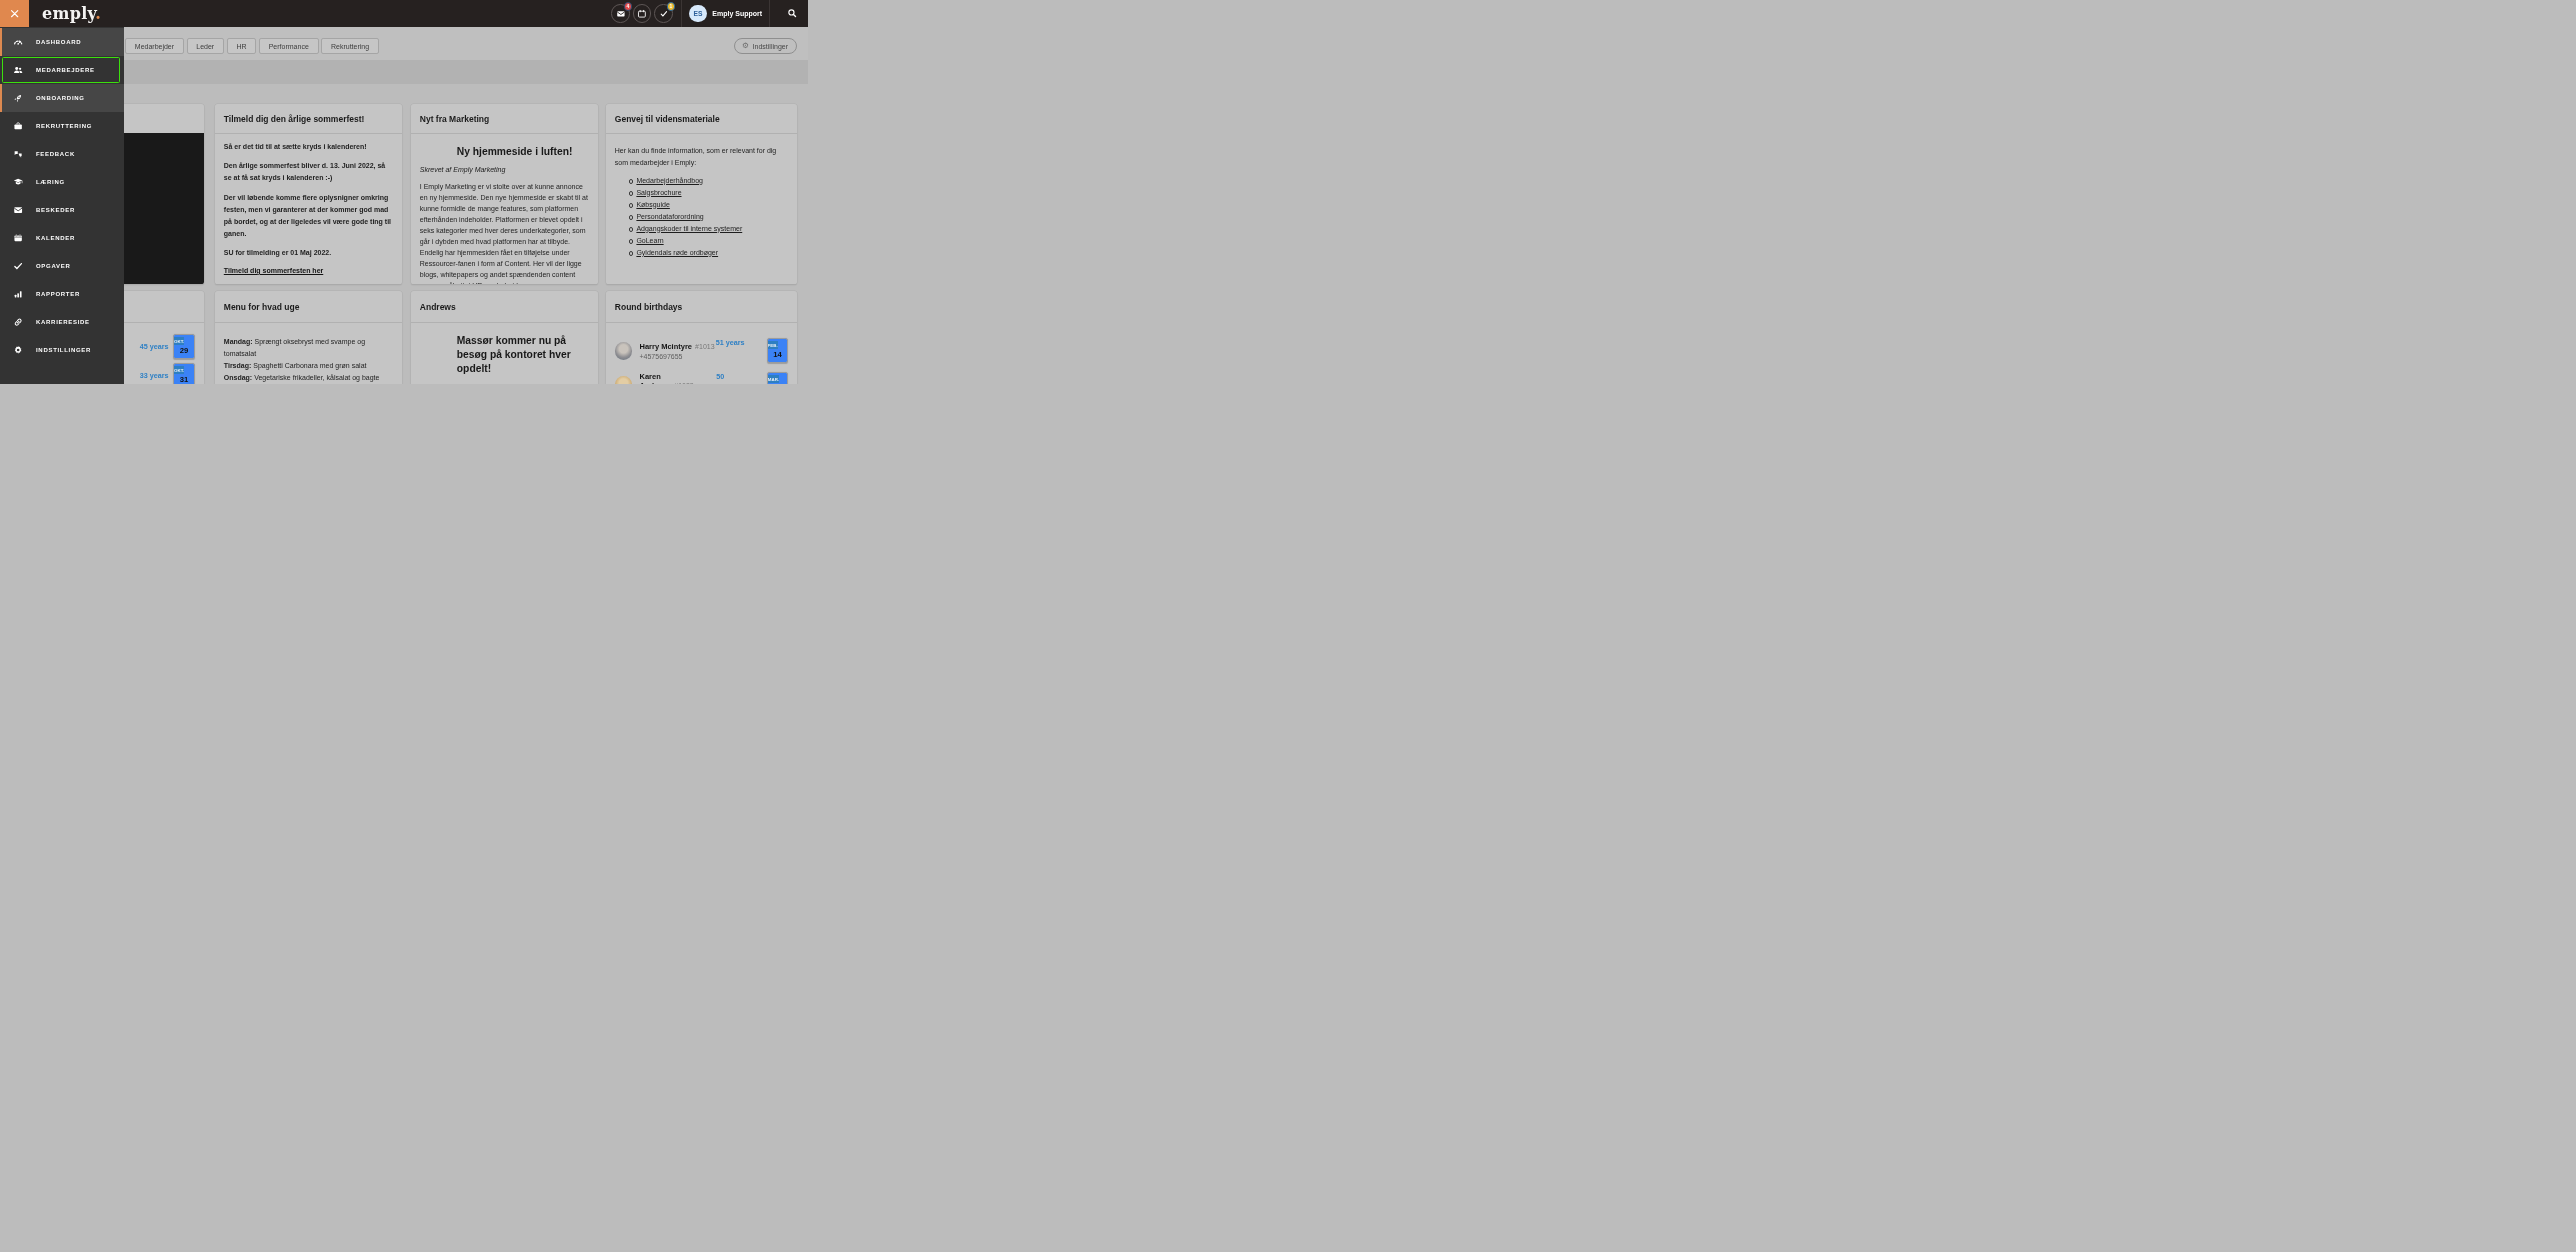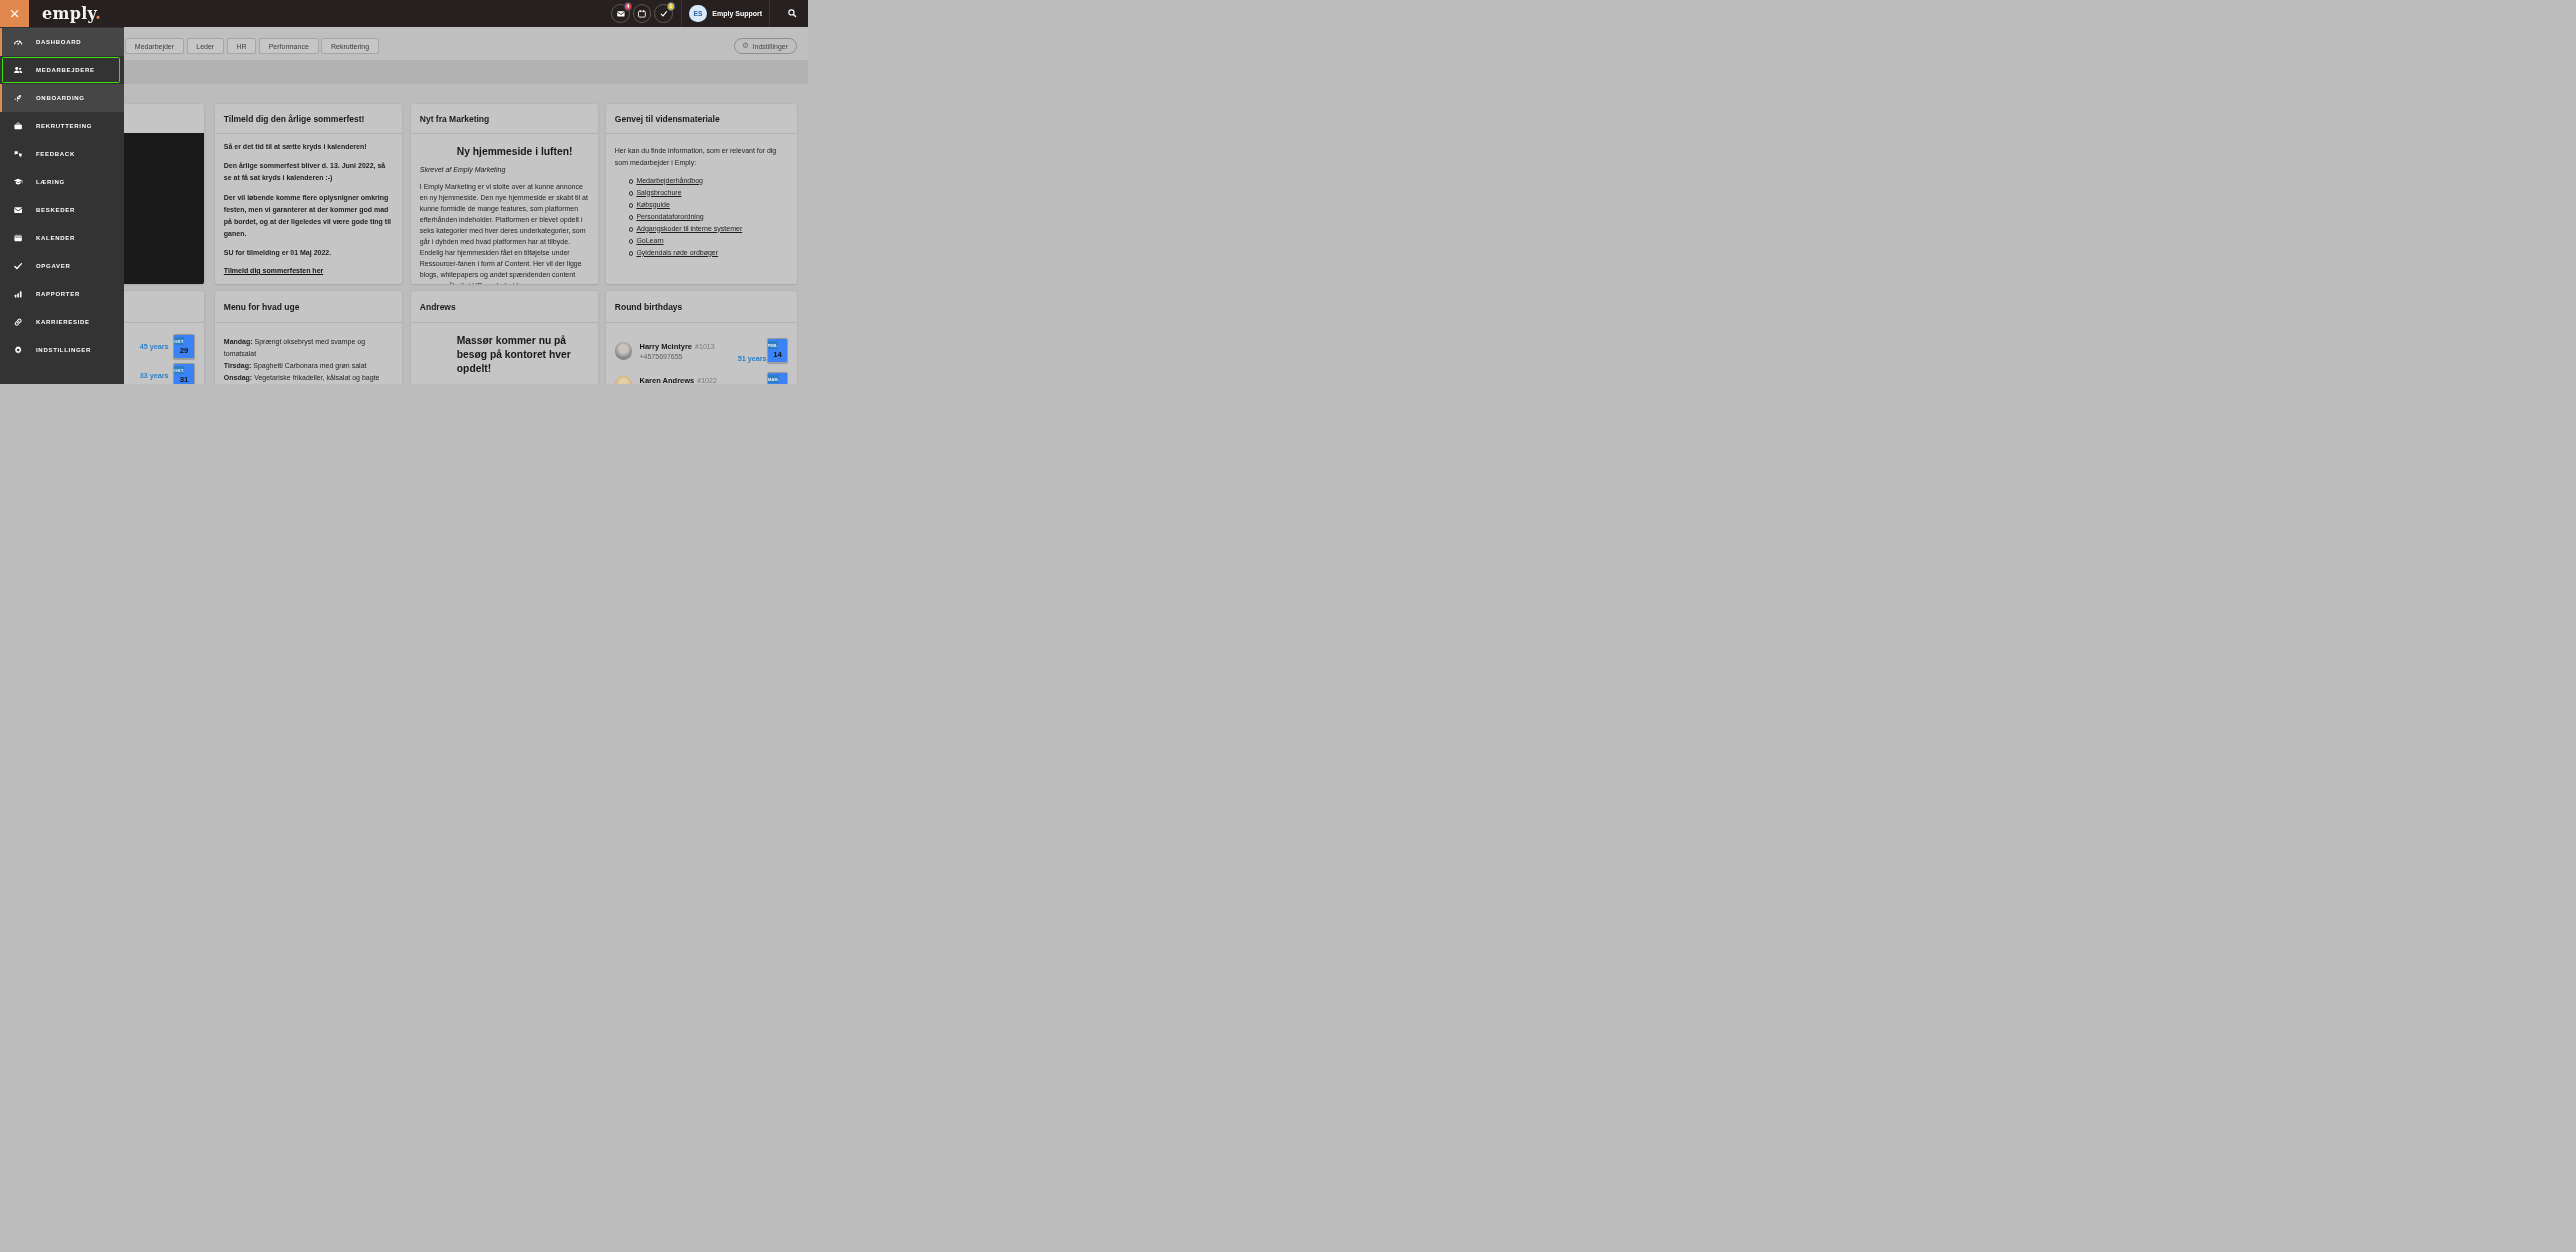--- a/index.html
+++ b/index.html
@@ -85,21 +85,21 @@
        box-shadow:0 0.5px 1px rgba(0,0,0,.2);}
   .cal-m{background:#2e7fc2;color:#eef3f8;font-size:4.4px;font-weight:bold;text-align:center;padding:1.5px 0;}
   .cal-d{font-size:7.7px;font-weight:bold;color:#111;text-align:center;padding:2.1px 0 3.1px 0;}
   .person{display:flex;align-items:center;margin-top:7.2px;height:27px;}
   .pavatar{width:17.5px;height:17.5px;border-radius:50%;flex:0 0 17.5px;margin-right:7.2px;}
   .pavatar[data-avatar="older-man-photo"]{background:radial-gradient(circle at 50% 38%,#c9c3bc 0 30%,#8e8e92 60%,#5f6b79 100%);}
   .pavatar[data-avatar="blonde-woman-photo"]{background:radial-gradient(circle at 50% 40%,#e3cda4 0 32%,#cdab72 62%,#a98d5f 100%);}
   .pname{font-size:7.5px;color:#151515;font-weight:bold;}
   .pid{font-size:7px;color:#787878;font-weight:normal;margin-left:3.1px;}
   .pphone{font-size:7px;color:#5e5e5e;margin-top:1.5px;}
-  .pright{margin-left:auto;display:flex;align-items:flex-end;gap:0;}
+  .pright{margin-left:auto;display:flex;align-items:flex-start;gap:22px;}
   svg{display:block;}
 </style>
 </head>
 <body>
 
 <div class="topbar">
   <div class="closebtn">
     <span>
       <svg width="9.3" height="9.3" viewBox="0 0 18 18">
           <path d="M3 3l12 12M15 3L3 15" stroke="#fff" stroke-width="2.2" stroke-linecap="round"></path>

